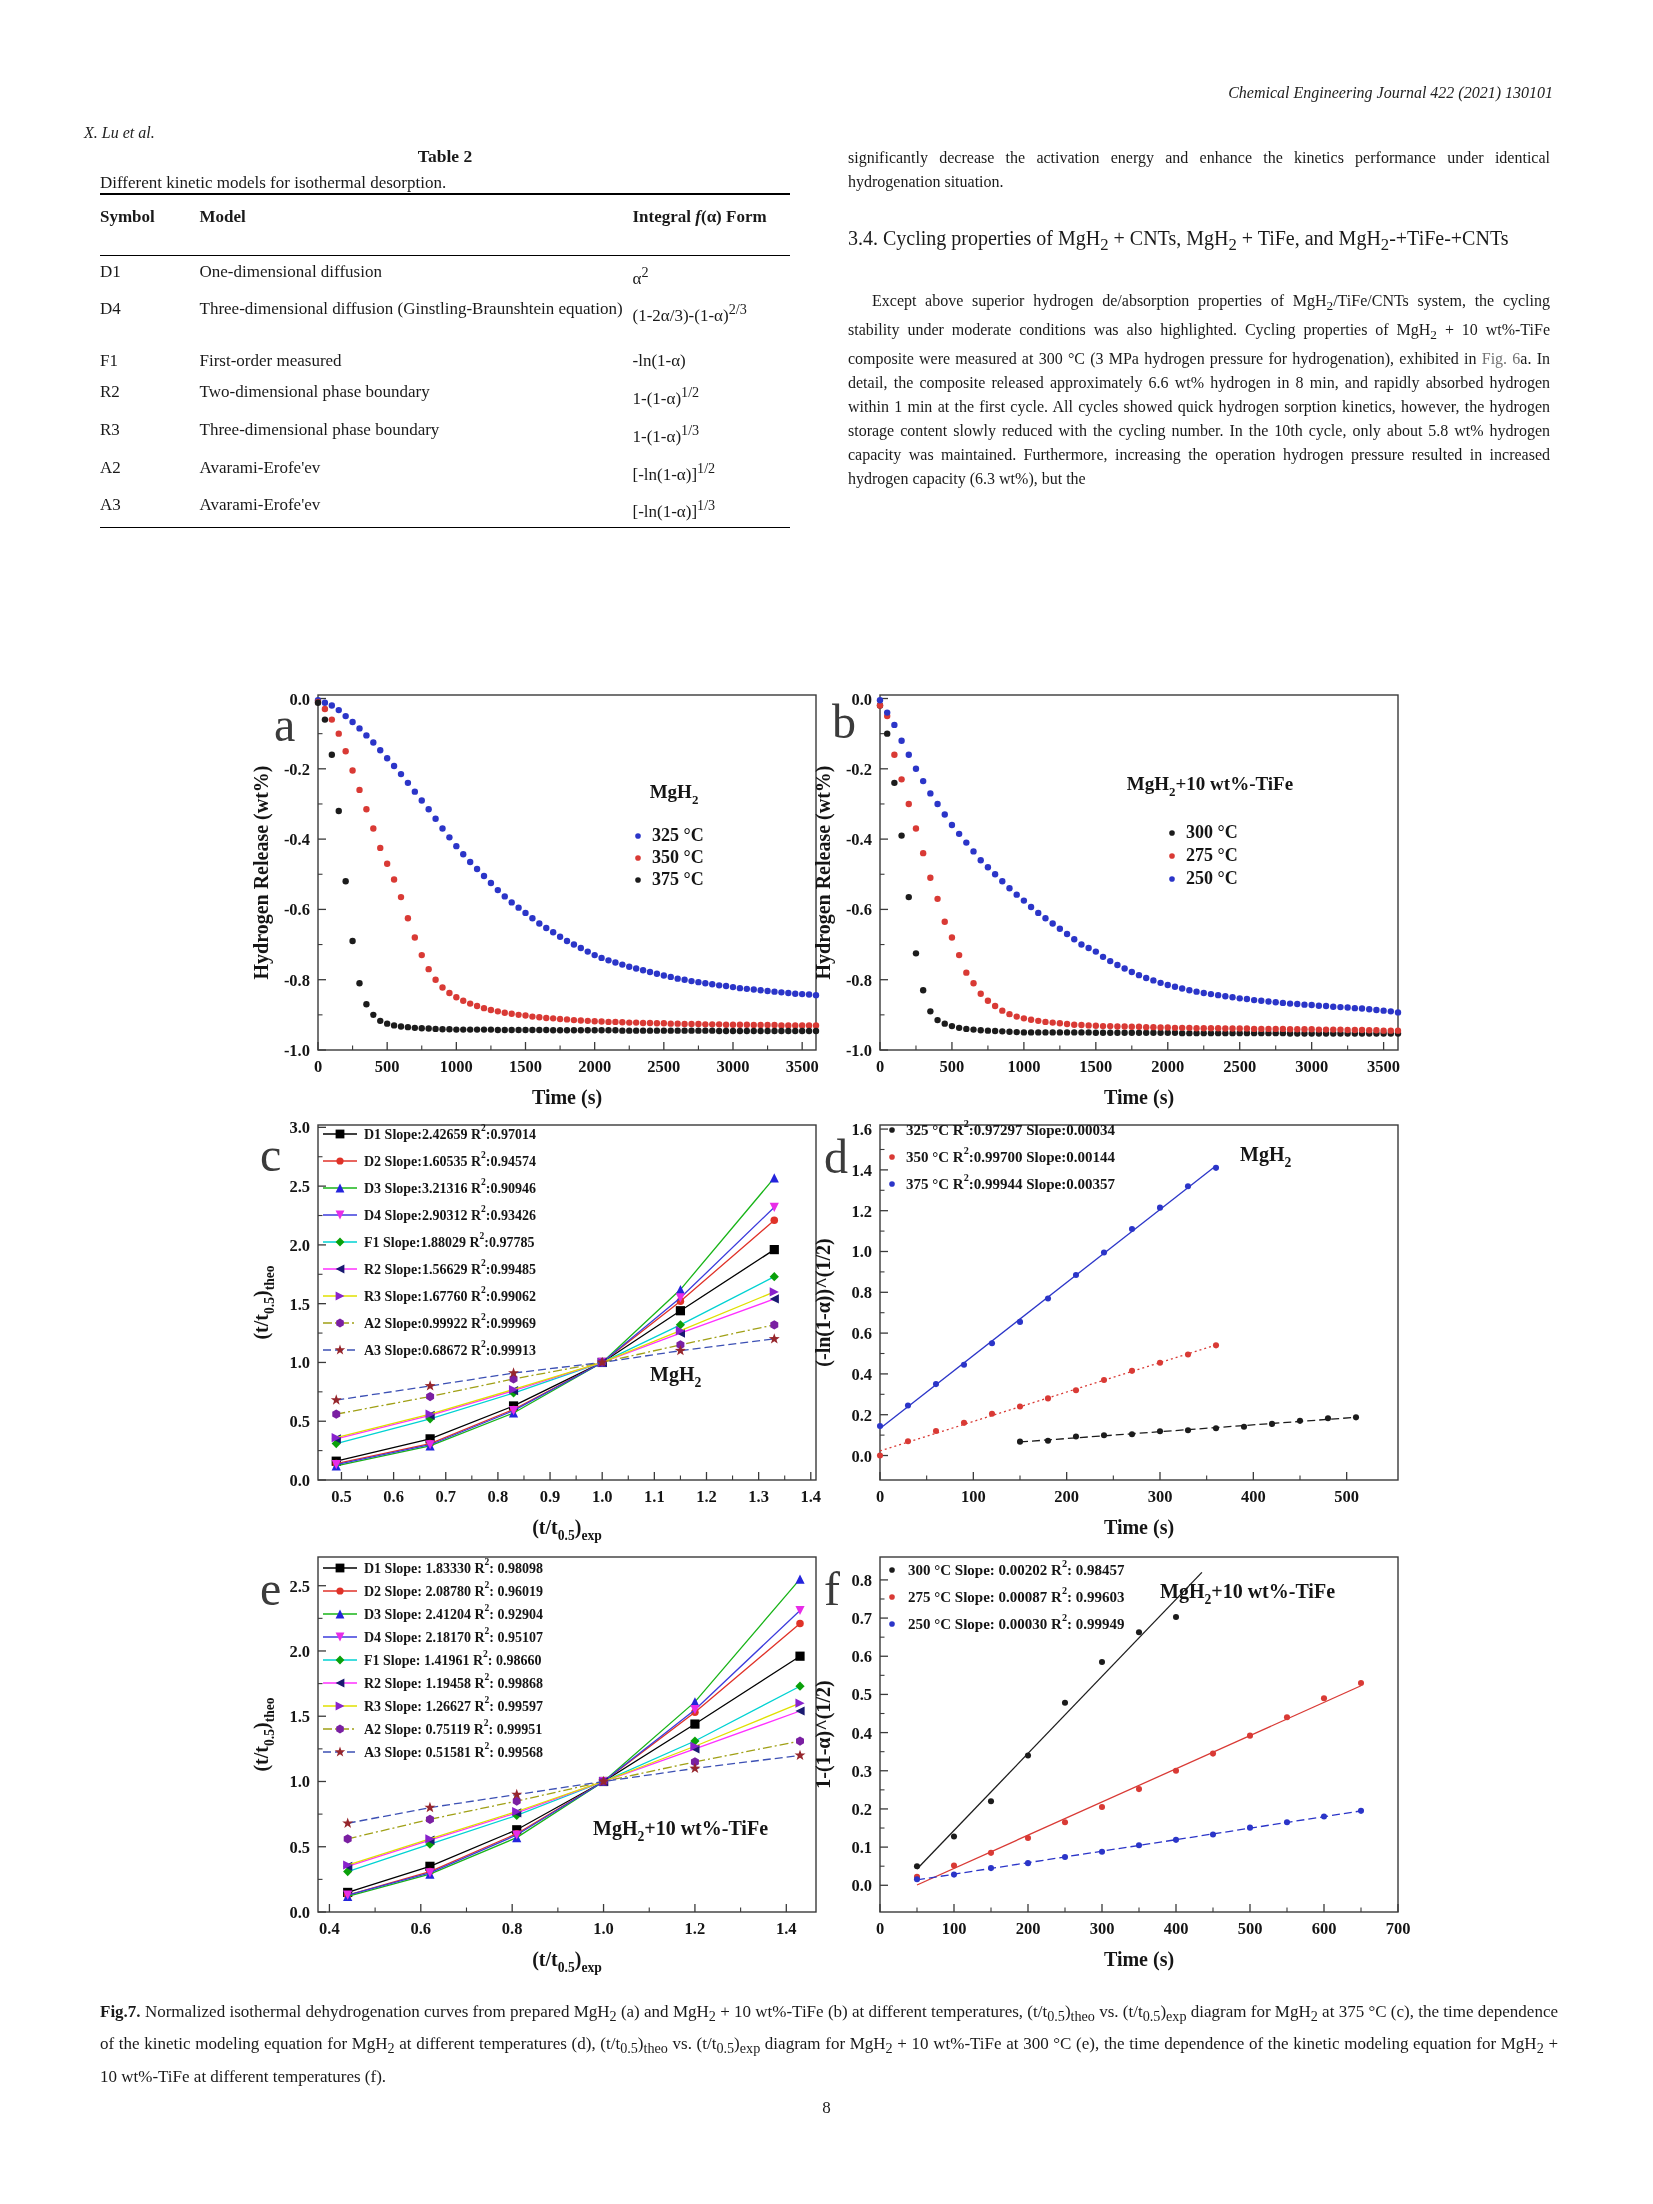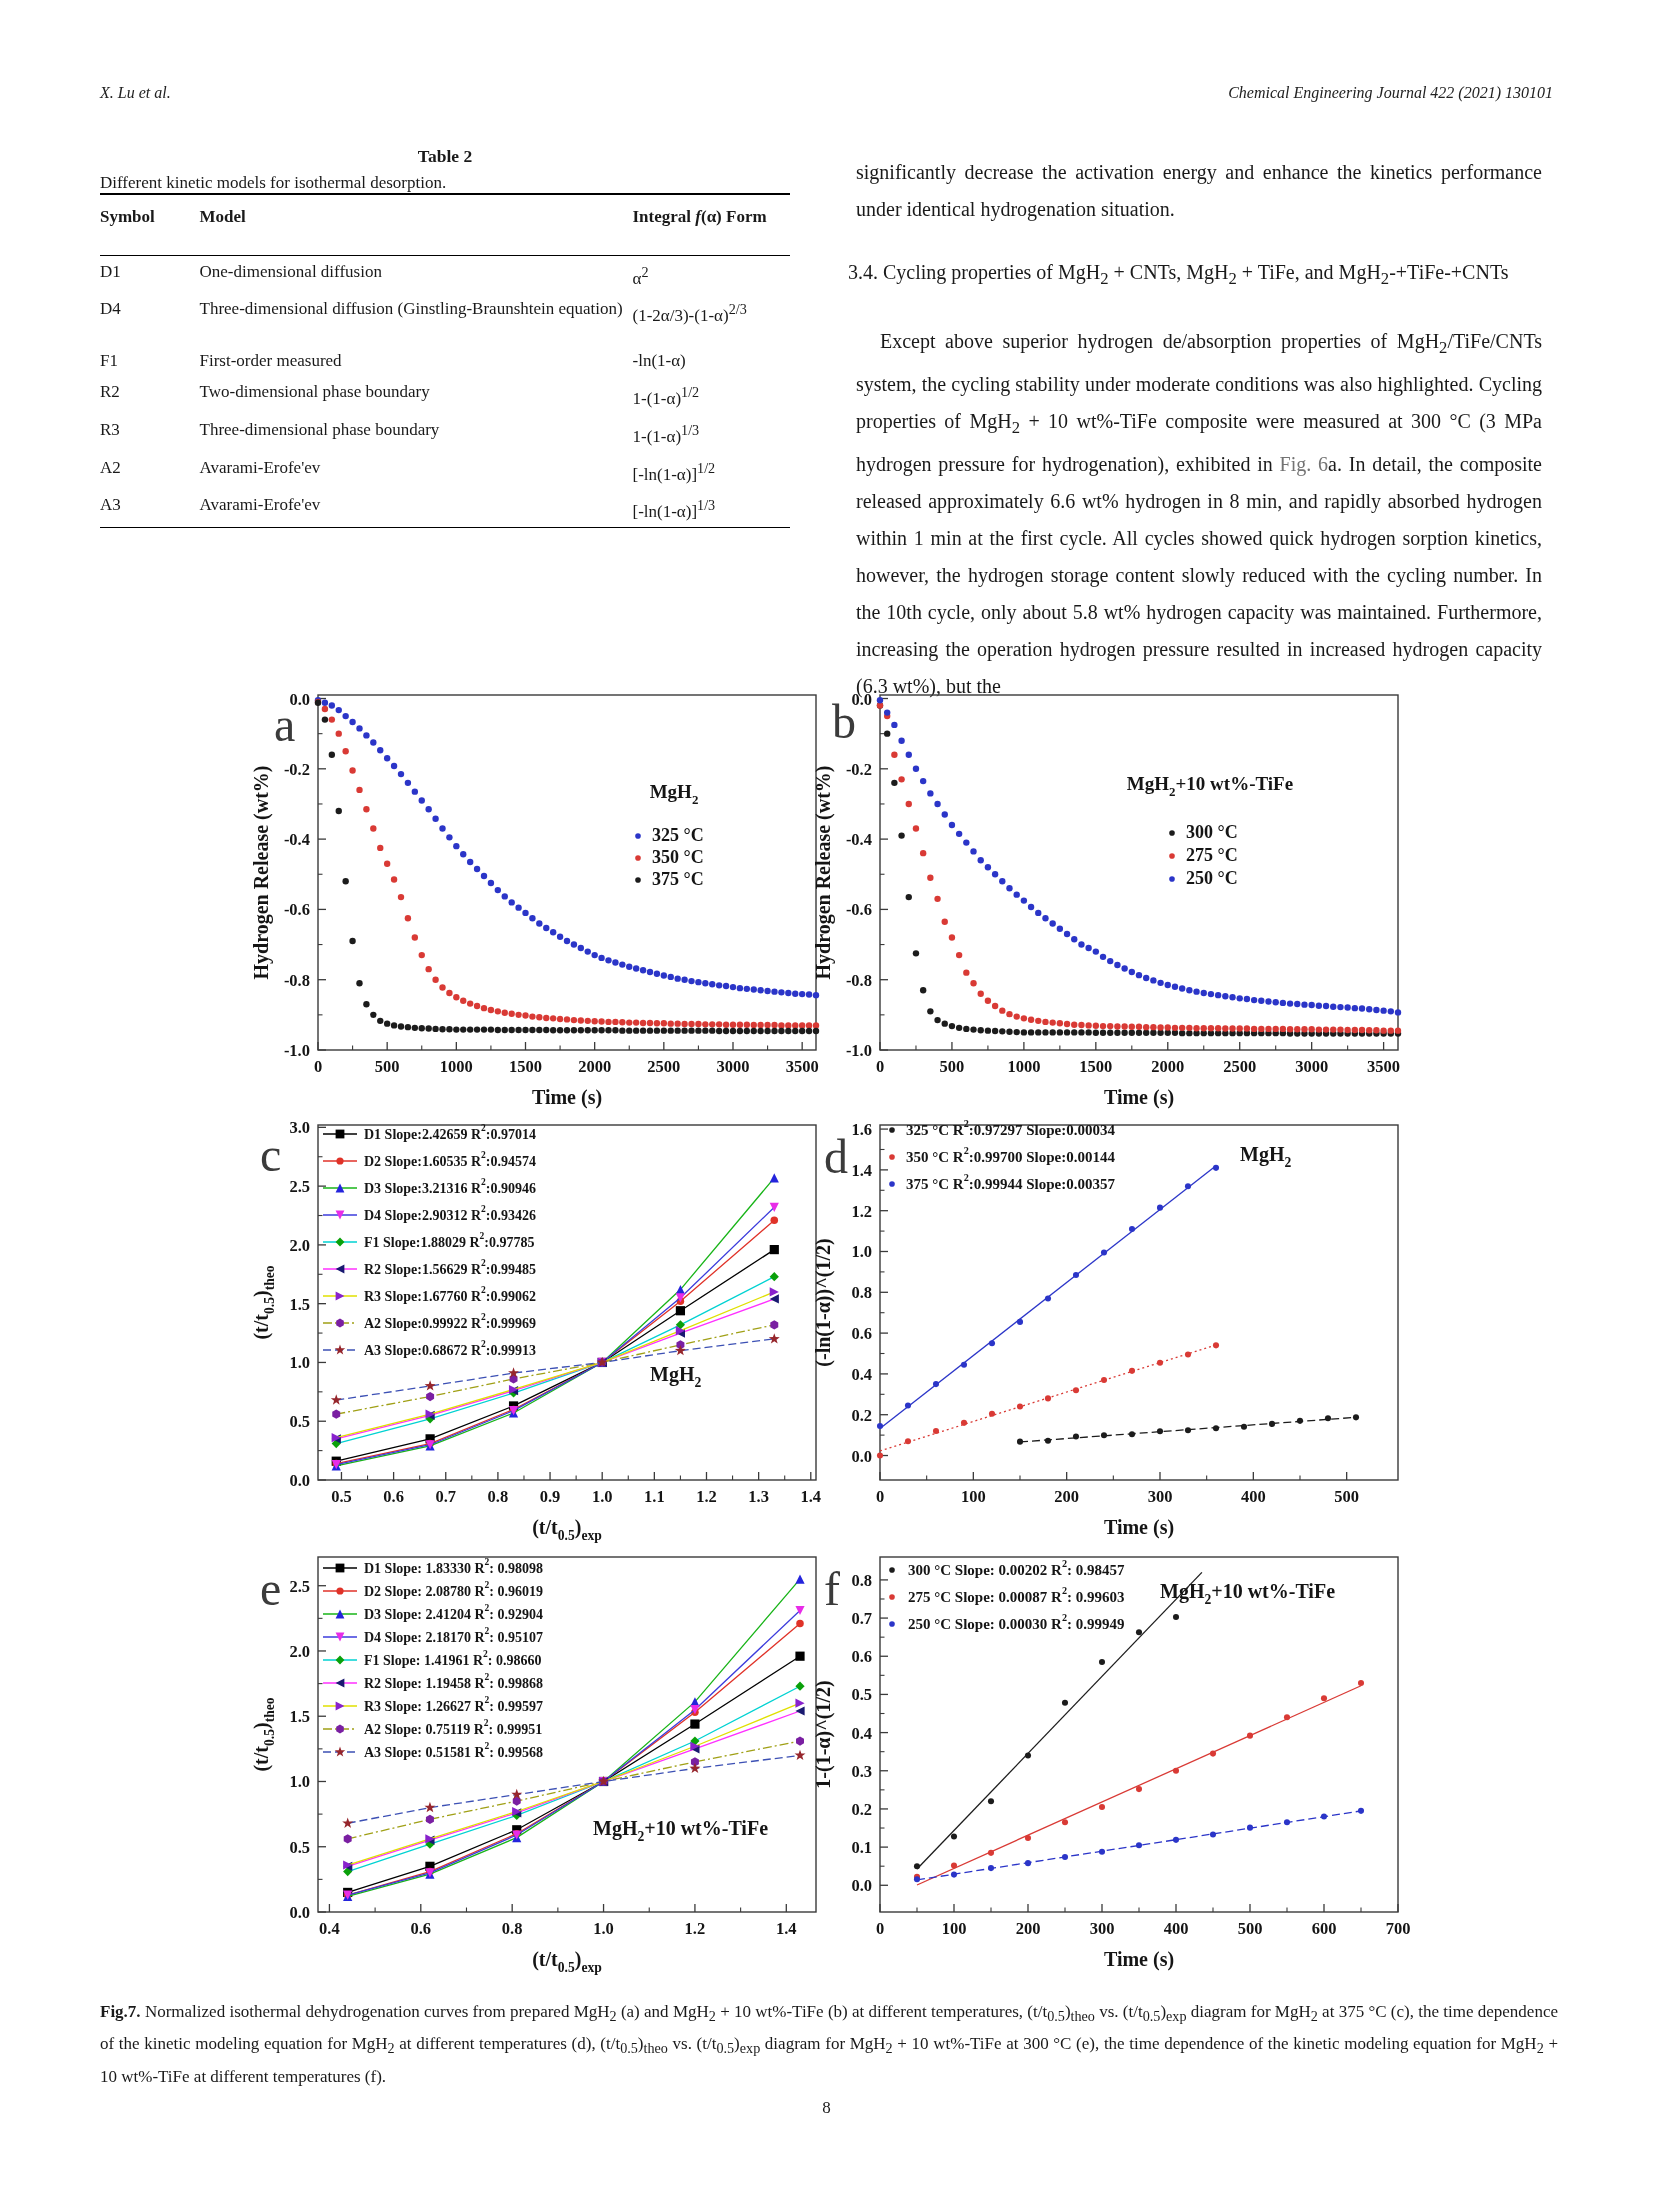--- a/index.html
+++ b/index.html
@@ -1,30 +1,30 @@
 <!DOCTYPE html>
 <html><head>
 <meta charset="utf-8">
 <style>
   html,body{margin:0;padding:0;background:#e8e8e8;}
   .page{position:relative;width:1653px;height:2204px;background:#ffffff;margin:0 auto;
         font-family:"Liberation Serif",serif;color:#1a1a1a;overflow:hidden;}
   .hdr{position:absolute;top:84px;font-style:italic;font-size:16px;color:#222;}
-  .hdr-left{left:100px;}
+  .hdr-left{left:84px;margin-top:40px;}
   .hdr-right{left:100px;width:1453px;text-align:right;}
   .leftcol{position:absolute;left:100px;top:146px;width:690px;}
   .tlabel{font-weight:bold;font-size:17.5px;margin-bottom:6px;text-align:center;}
   .tcap{font-size:17px;margin-bottom:0;}
   table.t2{width:690px;border-collapse:collapse;font-size:17px;border-top:2px solid #000;border-bottom:1.6px solid #000;}
   table.t2 th{text-align:left;font-weight:bold;vertical-align:top;padding:9px 6px 26px 0;border-bottom:1.6px solid #000;line-height:25px;}
   table.t2 td{vertical-align:top;padding:2.5px 6px 2.5px 0;line-height:26px;}
   table.t2 tr.gap td{padding-top:17px;}
   .col-sym{width:95px;} .col-model{width:440px;} .col-form{width:155px;}
   .rightcol{position:absolute;left:848px;top:146px;width:702px;}
-  .rightcol p{margin:8px;font-size:20px;line-height:37px;text-align:justify;}
+  .rightcol p{margin:0;font-size:16px;line-height:24px;text-align:justify;}
   .sect{font-weight:normal;font-size:20px;line-height:29px;margin:30px 0 30px 0;}
   .p2{text-indent:24px;}
   .figlink{color:#737373;text-decoration:none;cursor:pointer;}
   .figwrap{position:absolute;left:0;top:0;width:1653px;height:2204px;pointer-events:none;}
   .figwrap svg{position:absolute;}
   svg text{font-family:"Liberation Serif",serif;font-weight:bold;fill:#151515;}
   svg text.letter{font-weight:normal;fill:#3b3b3b;}
   .figcap{position:absolute;left:100px;top:1998px;width:1458px;font-size:17px;line-height:27px;text-align:justify;}
   .fclabel{font-weight:bold;}
   .pageno{position:absolute;left:0;top:2098px;width:1653px;text-align:center;font-size:17px;}

